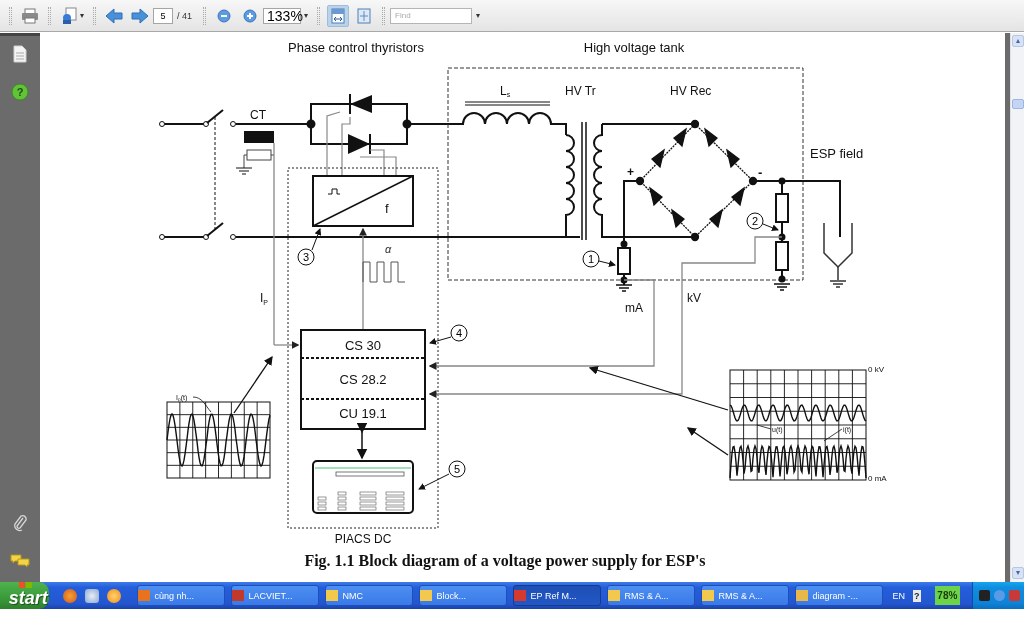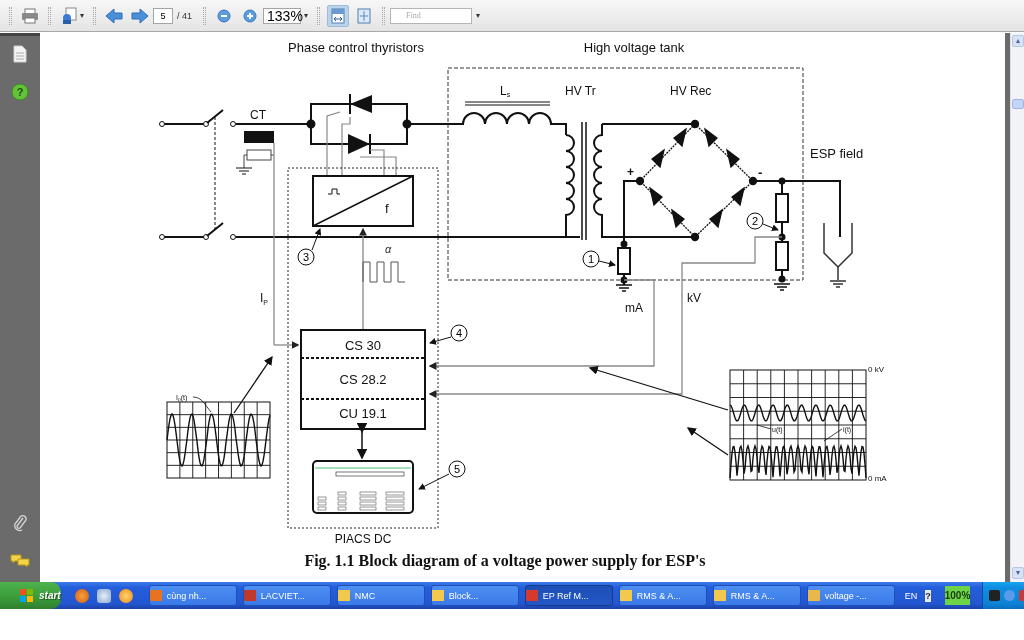--- a/index.html
+++ b/index.html
@@ -9,41 +9,41 @@
   #toolbar { position: absolute; left: 0; top: 0; width: 1024px; height: 32px;
     background: linear-gradient(#f7f7f7, #e4e4e4); border-bottom: 1px solid #a9a9a9;
     display: flex; align-items: center; padding-left: 4px; }
   .tb-grip { width: 3px; height: 18px; margin: 0 5px; border-left: 1px dotted #aaa; border-right: 1px dotted #aaa; }
   .tb-btn { width: 22px; height: 22px; display: flex; align-items: center; justify-content: center; margin: 0 2px; border-radius: 2px; }
   .tb-btn.active { background: #b9d3ea; border: 1px solid #9fbcd8; }
   .tb-dd { font-size: 8px; color: #333; margin-left: -2px; margin-right: 4px; }
   .page-input { width: 20px; height: 16px; border: 1px solid #a5a5a5; background: #fff; font-size: 9px; text-align: center; line-height: 14px; }
   .page-total { font-size: 9px; color: #333; margin: 0 6px 0 4px; }
   .zoom-input { width: 38px; height: 16px; border: 1px solid #a5a5a5; background: #fff; font-size: 14px; padding-left: 3px; line-height: 14px; }
-  .find-input { width: 82px; height: 16px; border: 1px solid #b5b5b5; background: #fff; font-size: 8px; color: #aaa; padding-left: 15px; line-height: 14px; font-family: Liberation Serif, serif; }
+  .find-input { width: 82px; height: 16px; border: 1px solid #b5b5b5; background: #fff; font-size: 8px; color: #aaa; padding-left: 4px; line-height: 14px; }
 
   
   #nav-panel { position: absolute; left: 0; top: 33px; width: 40px; height: 549px; background: #6b6b6b; border-top: 3px solid #444; }
   .nav-icon { position: absolute; left: 10px; width: 20px; height: 20px; display: flex; align-items: center; justify-content: center; }
 
   
   #doc-area { position: absolute; left: 40px; top: 33px; width: 965px; height: 549px; background: #fff; overflow: hidden; border-radius: 17px; }
   #page-edge { position: absolute; left: 1005px; top: 33px; width: 5px; height: 549px; background: #6b6b6b; }
   #vscroll { position: absolute; left: 1010px; top: 33px; width: 14px; height: 549px; background: #f1f3f7; border-left: 1px solid #dcdfe6; }
   .sc-arrow { position: absolute; left: 1px; width: 12px; height: 12px; background: #d7e2f5; border: 1px solid #b7c6e4; border-radius: 2px; font-size: 8px; color: #4c64a4; text-align: center; line-height: 10px; }
   .sc-thumb { position: absolute; left: 1px; top: 66px; width: 12px; height: 10px; background: #c3d4f5; border: 1px solid #9fb6e4; border-radius: 2px; }
 
   svg text { font-family: "Liberation Sans", sans-serif; }
 
   
   #taskbar { position: absolute; left: 0; top: 582px; width: 1024px; height: 27px;
     background: linear-gradient(#3d7ce8, #245edb 20%, #2356d0 80%, #1b43a8); display: flex; align-items: center; }
   #bottom-fill { position: absolute; left: 0; top: 609px; width: 1024px; height: 31px; background: #fff; }
   .start-btn { width: 72px; height: 27px; background: linear-gradient(#4eb24d, #3a9a3a 60%, #2f7f2e); border-radius: 0 10px 10px 0;
-    display: flex; align-items: center; padding-left: 20px; color: #fff; font-style: italic; font-weight: bold; font-size: 10px; text-shadow: 1px 1px 1px #1d4f1d; }
+    display: flex; align-items: center; padding-left: 8px; color: #fff; font-style: italic; font-weight: bold; font-size: 18px; text-shadow: 1px 1px 1px #1d4f1d; flex-direction: column; }
   .quick { display: flex; align-items: center; margin-left: 14px; margin-right: 8px; }
   .quick span { width: 14px; height: 14px; border-radius: 50%; margin-right: 8px; }
   .task-btn { height: 21px; width: 88px; margin-right: 6px; border-radius: 3px; background: linear-gradient(#4d8ff2, #3a79e8); border: 1px solid #1f4fb8;
     color: #fff; font-size: 9px; display: flex; align-items: center; white-space: nowrap; overflow: hidden; }
   .task-btn.active { background: linear-gradient(#1e4fb5, #2357c6); border-color: #163b8a; }
   .task-ico { width: 12px; height: 11px; margin-right: 5px; flex: none; }
   .tray-lang { color: #fff; font-size: 9px; margin-left: 4px; margin-right: 8px; }
   .tray-help { width: 12px; height: 12px; background: #e9e9e9; color: #123; font-size: 9px; font-weight: bold; text-align: center; line-height: 12px; margin-right: 14px; }
   .battery { width: 40px; height: 19px; background: #6dd44a; color: #1a3a0a; font-size: 10px; font-weight: bold; display: flex; align-items: center; justify-content: center; margin-right: 6px; }
   .tray { height: 27px; flex: 1; background: linear-gradient(#16a6f0, #0f8ee0 20%, #0d82d6 80%, #0b6fbd); border-left: 1px solid #0a4fa3;
@@ -450,26 +450,26 @@
       <div class="task-btn">
         <span class="task-ico" style="background: rgb(242, 201, 76);"></span>
         <span>RMS &amp; A...</span>
       </div>
       <div class="task-btn">
         <span class="task-ico" style="background: rgb(242, 201, 76);"></span>
         <span>RMS &amp; A...</span>
       </div>
       <div class="task-btn">
         <span class="task-ico" style="background: rgb(233, 184, 74);"></span>
-        <span>voltage -...</span>
+        <span>diagram -...</span>
       </div>
     </div>
   <span class="tray-lang">EN</span>
   <span class="tray-help">?</span>
-  <div class="battery">100%</div>
+  <div class="battery">78%</div>
   <div class="tray">
     <span class="tray-ico" style="background:#222"></span>
     <span class="tray-ico" style="background:#5a9be8;border-radius:50%"></span>
     <span class="tray-ico" style="background:#c83a3a"></span>
 
   </div>
 </div>
 <div id="bottom-fill"></div>
 
 </body></html>

